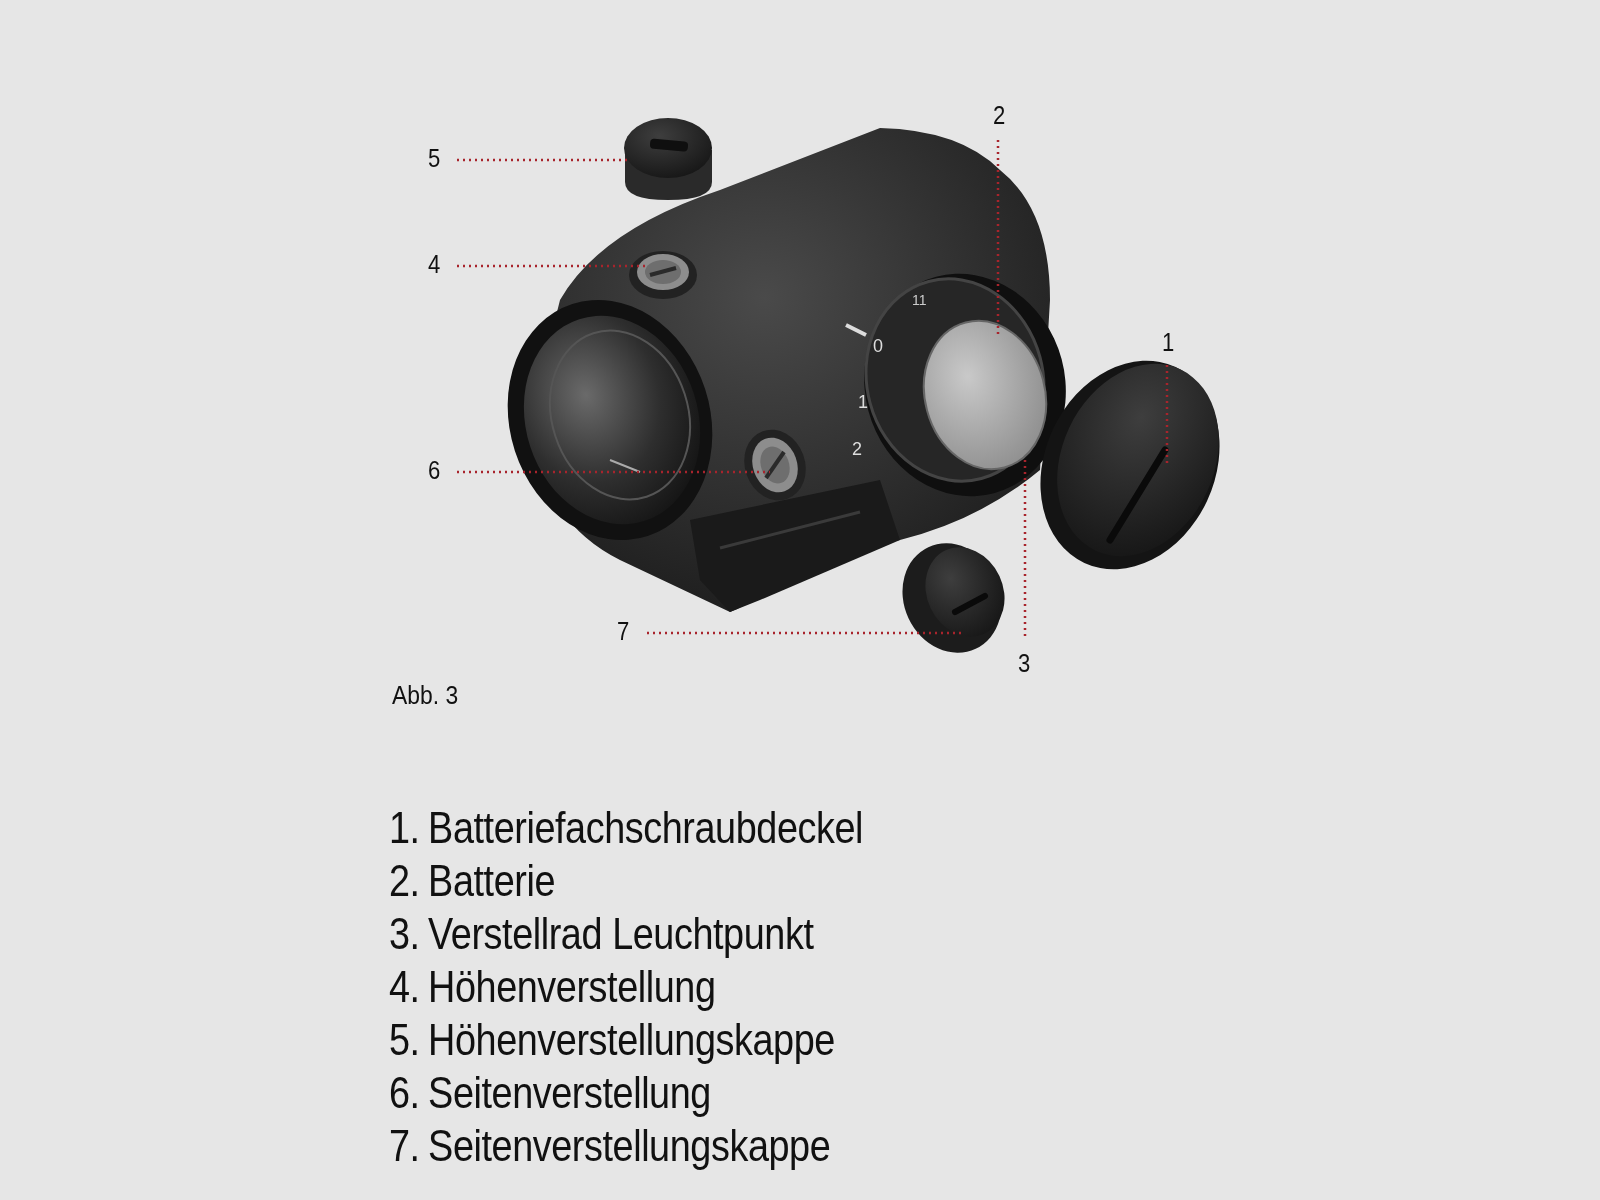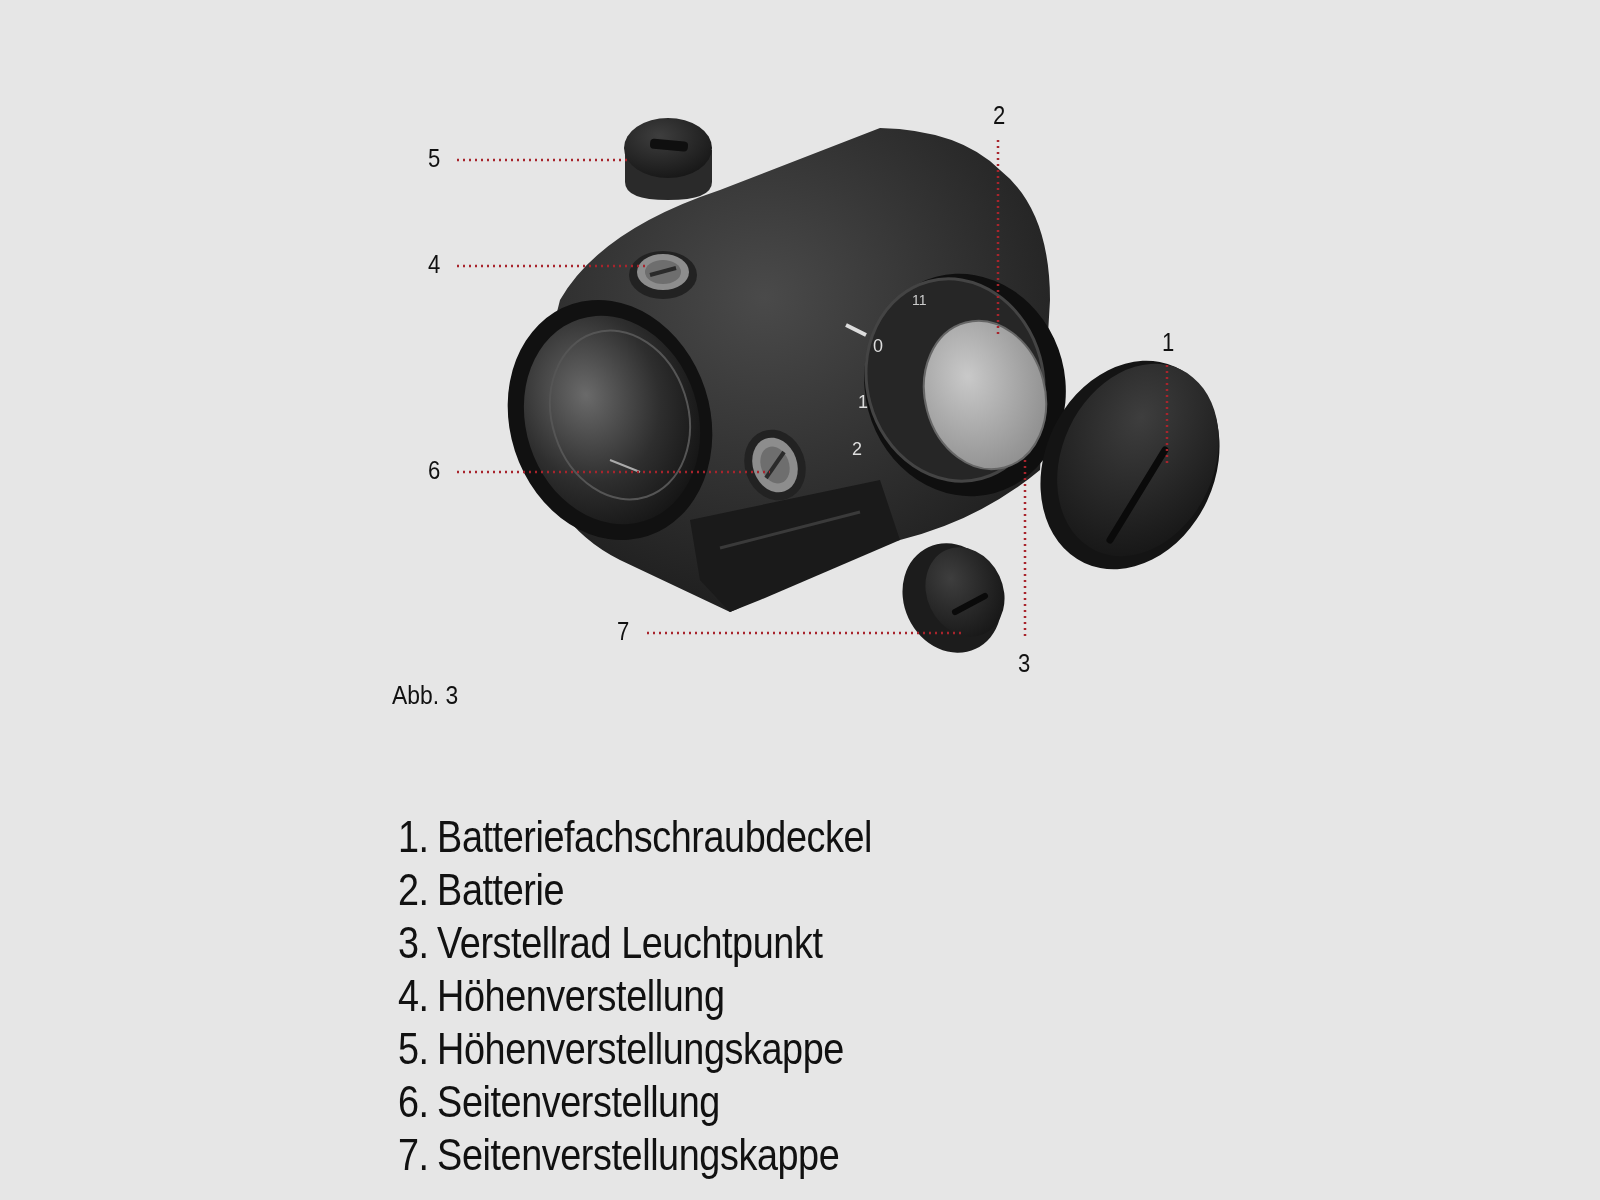--- a/index.html
+++ b/index.html
@@ -16,21 +16,21 @@
       position: absolute; font-size: 26px; color: #111;
       line-height: 1; transform: translate(-50%, -50%);
       transform: scaleX(0.85) translate(-50%, -50%);
     }
     .caption {
       position: absolute; left: 392px; top: 680px;
       font-size: 26px; transform: scaleX(0.88); transform-origin: left top;
     }
     .legend {
       position: absolute; left: 388px; top: 800px;
-      margin: 10px; padding: 0; list-style: none;
+      margin: 1px; padding: 0; list-style: none;
     }
     .legend li {
       font-size: 45px; line-height: 53px; height: 53px;
       white-space: nowrap;
       transform: scaleX(0.84); transform-origin: left center;
       letter-spacing: -0.5px;
     }
     .legend .num { display: inline-block; margin-right: 10px; }
   </style>
 </head>

